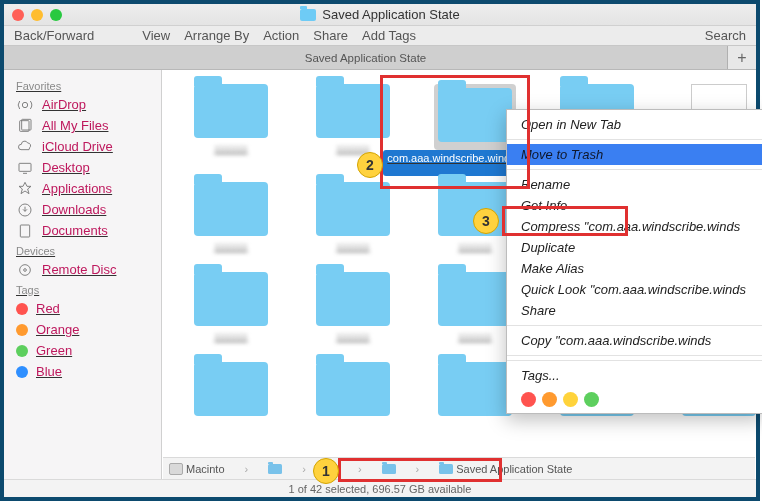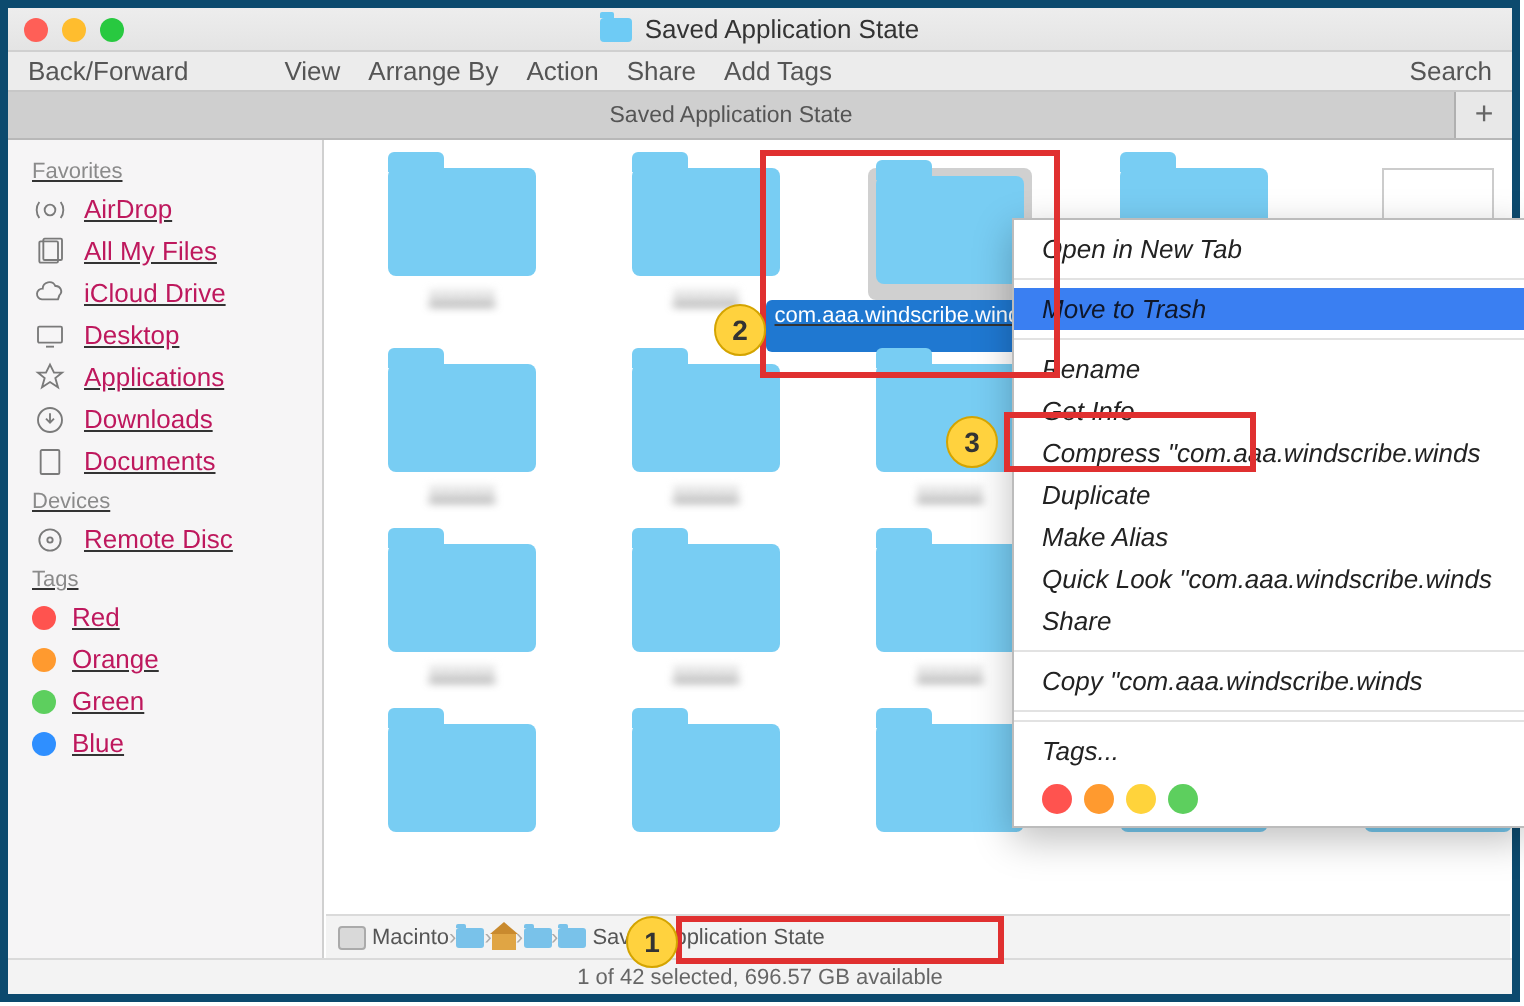--- a/index.html
+++ b/index.html
@@ -37,21 +37,21 @@
   .label.clear { filter:none; color:#fff; background:#1f78d1; border-radius:3px; padding:2px 4px; line-height:1.15; }
   .file-icon { width:56px; height:62px; background:#fff; border:1px solid #ccc; position:relative; margin-bottom:4px; }
   .file-icon::after { content:""; position:absolute; right:-2px; bottom:-2px; width:14px; height:14px; border-top:2px solid #000; border-right:2px solid #000; transform: rotate(45deg) translate(-3px,-3px); }
   .shortcut-arrow { position:absolute; right:2px; bottom:2px; font-size:14px; color:#000; }
   .context-menu { position:absolute; left:502px; top:105px; width:258px; background:#fff; border:1px solid #bcbcbc; box-shadow: 0 6px 18px rgba(0,0,0,.25); font-size:13px; color:#222; padding:4px 0; }
   .cm-item { padding:3px 14px; white-space:nowrap; overflow:hidden; text-overflow:clip;font-style:italic; }
   .cm-item.hl { background:#3a7ff2; color:#0f172a; }
   .cm-sep { height:1px; background:#e2e2e2; margin:4px 0; }
   .cm-tags { display:flex; gap:6px; padding:6px 14px 2px; }
   .cm-tags span { width:15px; height:15px; border-radius:50%; }
-  .pathbar { height:22px; background:#f3f3f3; border-top:1px solid #dadada; display:flex; align-items:center; padding:0 6px; font-size:11px; color:#555; gap:0; position:absolute; bottom:18px; left:159px; right:1px; }
+  .pathbar { height:22px; background:#f3f3f3; border-top:1px solid #dadada; display:flex; align-items:center; padding:0 6px; font-size:11px; color:#555; gap:20px; position:absolute; bottom:18px; left:159px; right:1px; }
   .pb-seg { display:flex; align-items:center; gap:3px; }
   .pb-seg .mini { width:14px; height:10px; background:#79c2ea; border-radius:1.5px; display:inline-block; position:relative; }
   .pb-seg .mini::before { content:""; position:absolute; top:-2px; left:0; width:5px; height:2px; background:#79c2ea; border-radius:1px 1px 0 0; }
   .pb-chevron { color:#aaa; }
   .statusbar { position:absolute; bottom:0; left:0; right:0; height:18px; background:#f3f3f3; border-top:1px solid #dadada; font-size:11px; color:#666; display:flex; align-items:center; justify-content:center; }
   .redbox { position:absolute; border:3px solid #e03030; pointer-events:none; }
   .badge { position:absolute; width:26px; height:26px; border-radius:50%; background:#ffd23e; border:1px solid #d4a400; display:flex; align-items:center; justify-content:center; font-weight:600; font-size:14px; color:#333; pointer-events:none; }
   .hd-icon { width:14px; height:12px; background:#d9d9d9; border:1px solid #aaa; border-radius:2px; display:inline-block; }
   .home-icon { width:12px; height:12px; display:inline-block; position:relative; }
   .home-icon::before { content:""; position:absolute; left:0; top:4px; width:12px; height:8px; background:#e0a544; }

